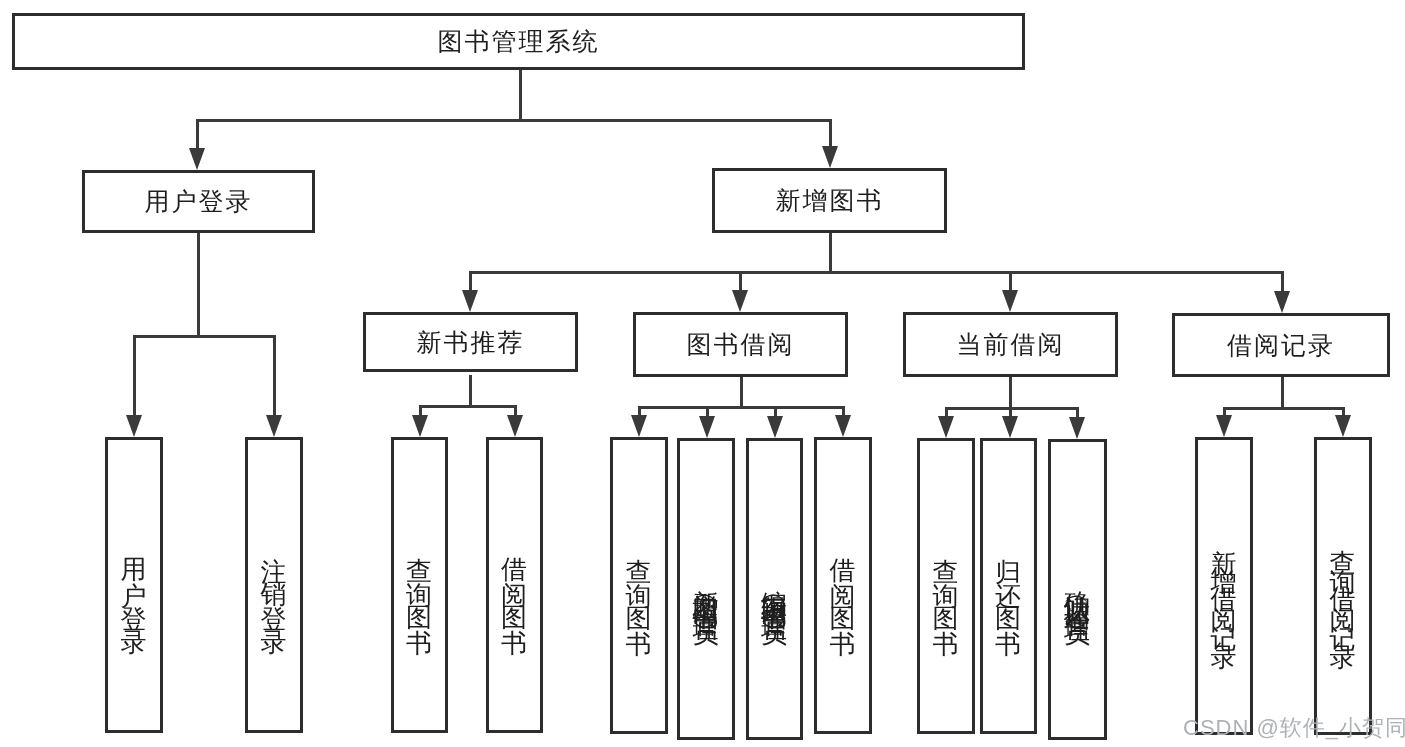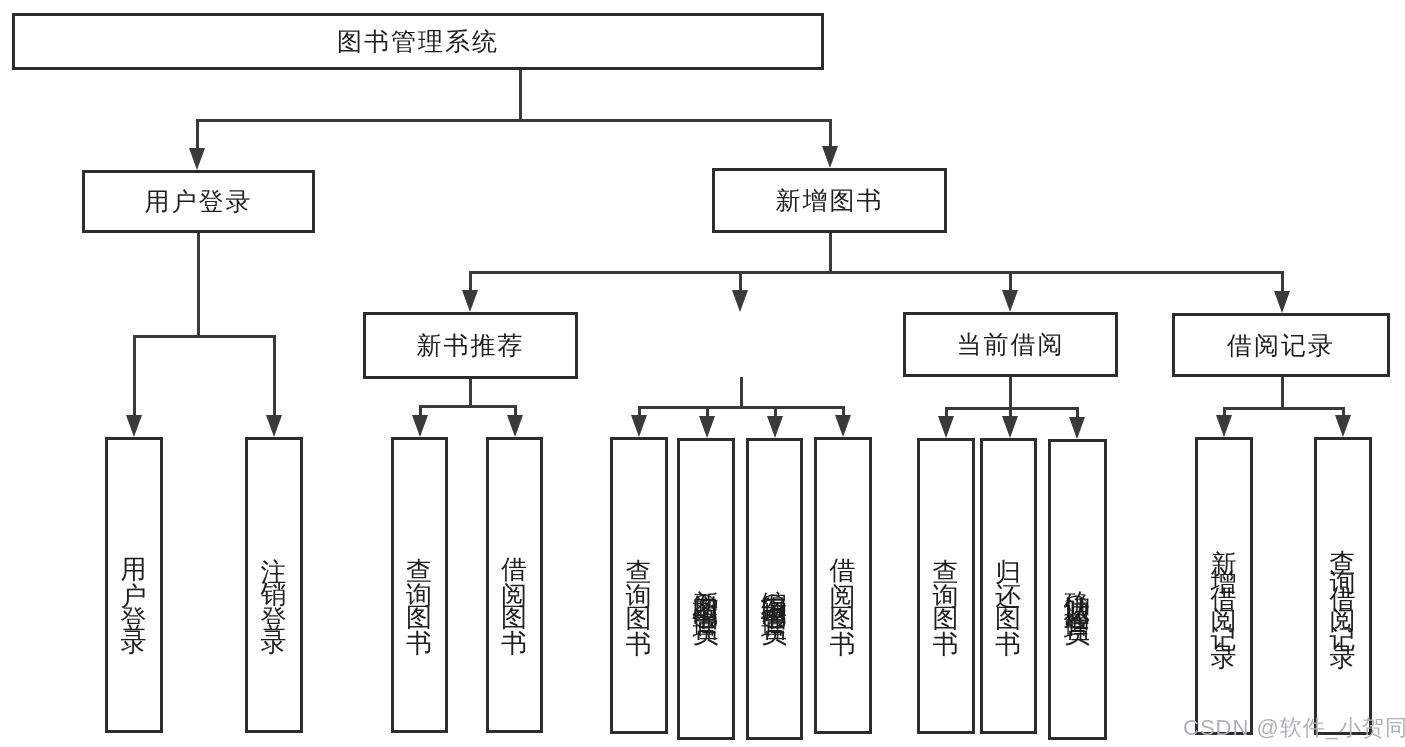--- a/index.html
+++ b/index.html
@@ -26,31 +26,34 @@
   .watermark{
     position:absolute;left:1183px;top:713px;z-index:6;
     font-size:22px;color:#aeb2b6;letter-spacing:1px;white-space:nowrap;
   }
 </style>
 </head>
 <body>
 
 <div class="stage">
   <div class="watermark">CSDN @软件_小贺同学</div>
-<div class="node h" style="left: 12px; top: 13px; width: 812px; height: 57px;">
+<div class="node h" style="left: 12px; top: 13px; width: 1013px; height: 57px;">
       <span class="lbl">图书管理系统</span>
     </div>
     <div class="node h" style="left: 82px; top: 170px; width: 233px; height: 63px;">
       <span class="lbl">用户登录</span>
     </div>
     <div class="node h" style="left: 712px; top: 168px; width: 235px; height: 65px;">
       <span class="lbl">新增图书</span>
     </div>
-    <div class="node h" style="left: 363px; top: 312px; width: 215px; height: 67px;">
+    <div class="node h" style="left: 363px; top: 312px; width: 215px; height: 60px;">
       <span class="lbl">新书推荐</span>
+    </div>
+    <div class="node h" style="left: 633px; top: 312px; width: 215px; height: 65px;">
+      <span class="lbl">图书借阅</span>
     </div>
     <div class="node h" style="left: 1172px; top: 313px; width: 218px; height: 64px;">
       <span class="lbl">借阅记录</span>
     </div>
     <div class="node h" style="left: 903px; top: 312px; width: 215px; height: 65px;">
       <span class="lbl">当前借阅</span>
     </div>
     <div class="node v" style="left: 105px; top: 437px; width: 58px; height: 296px;">
       <span class="lbl" style="letter-spacing: 24px;">用户登录</span>
     </div>

